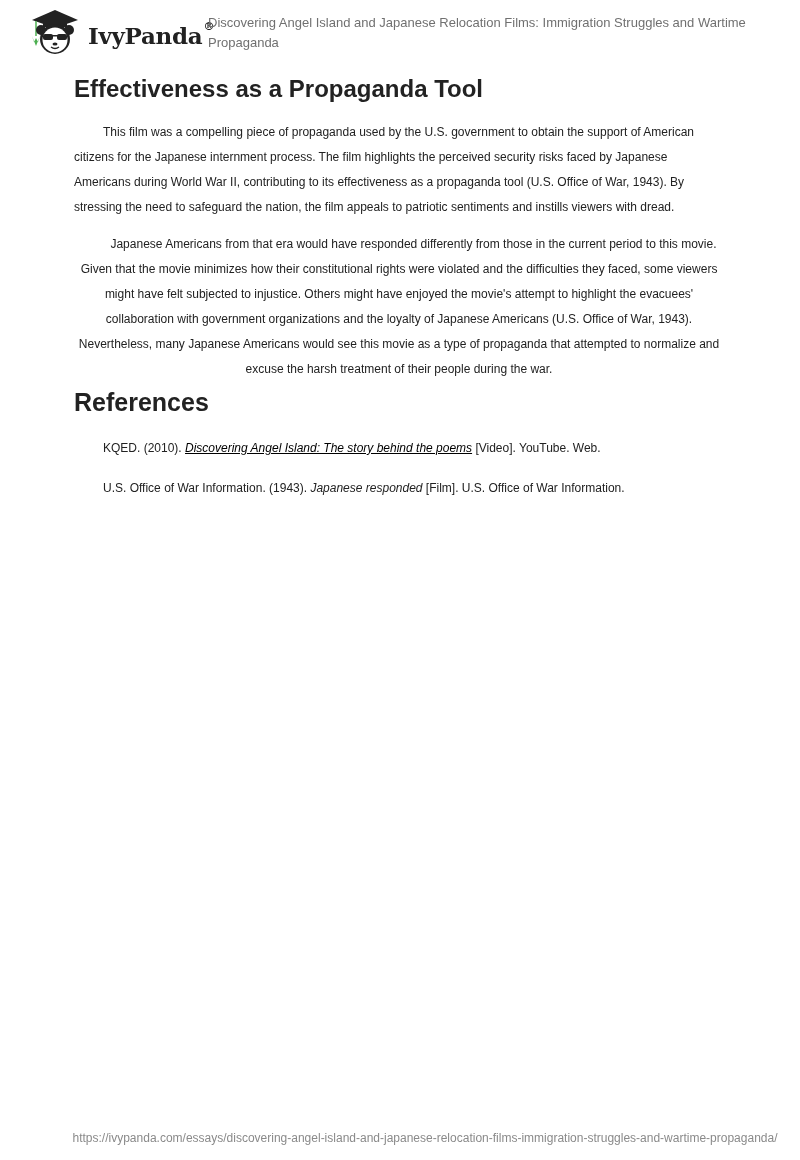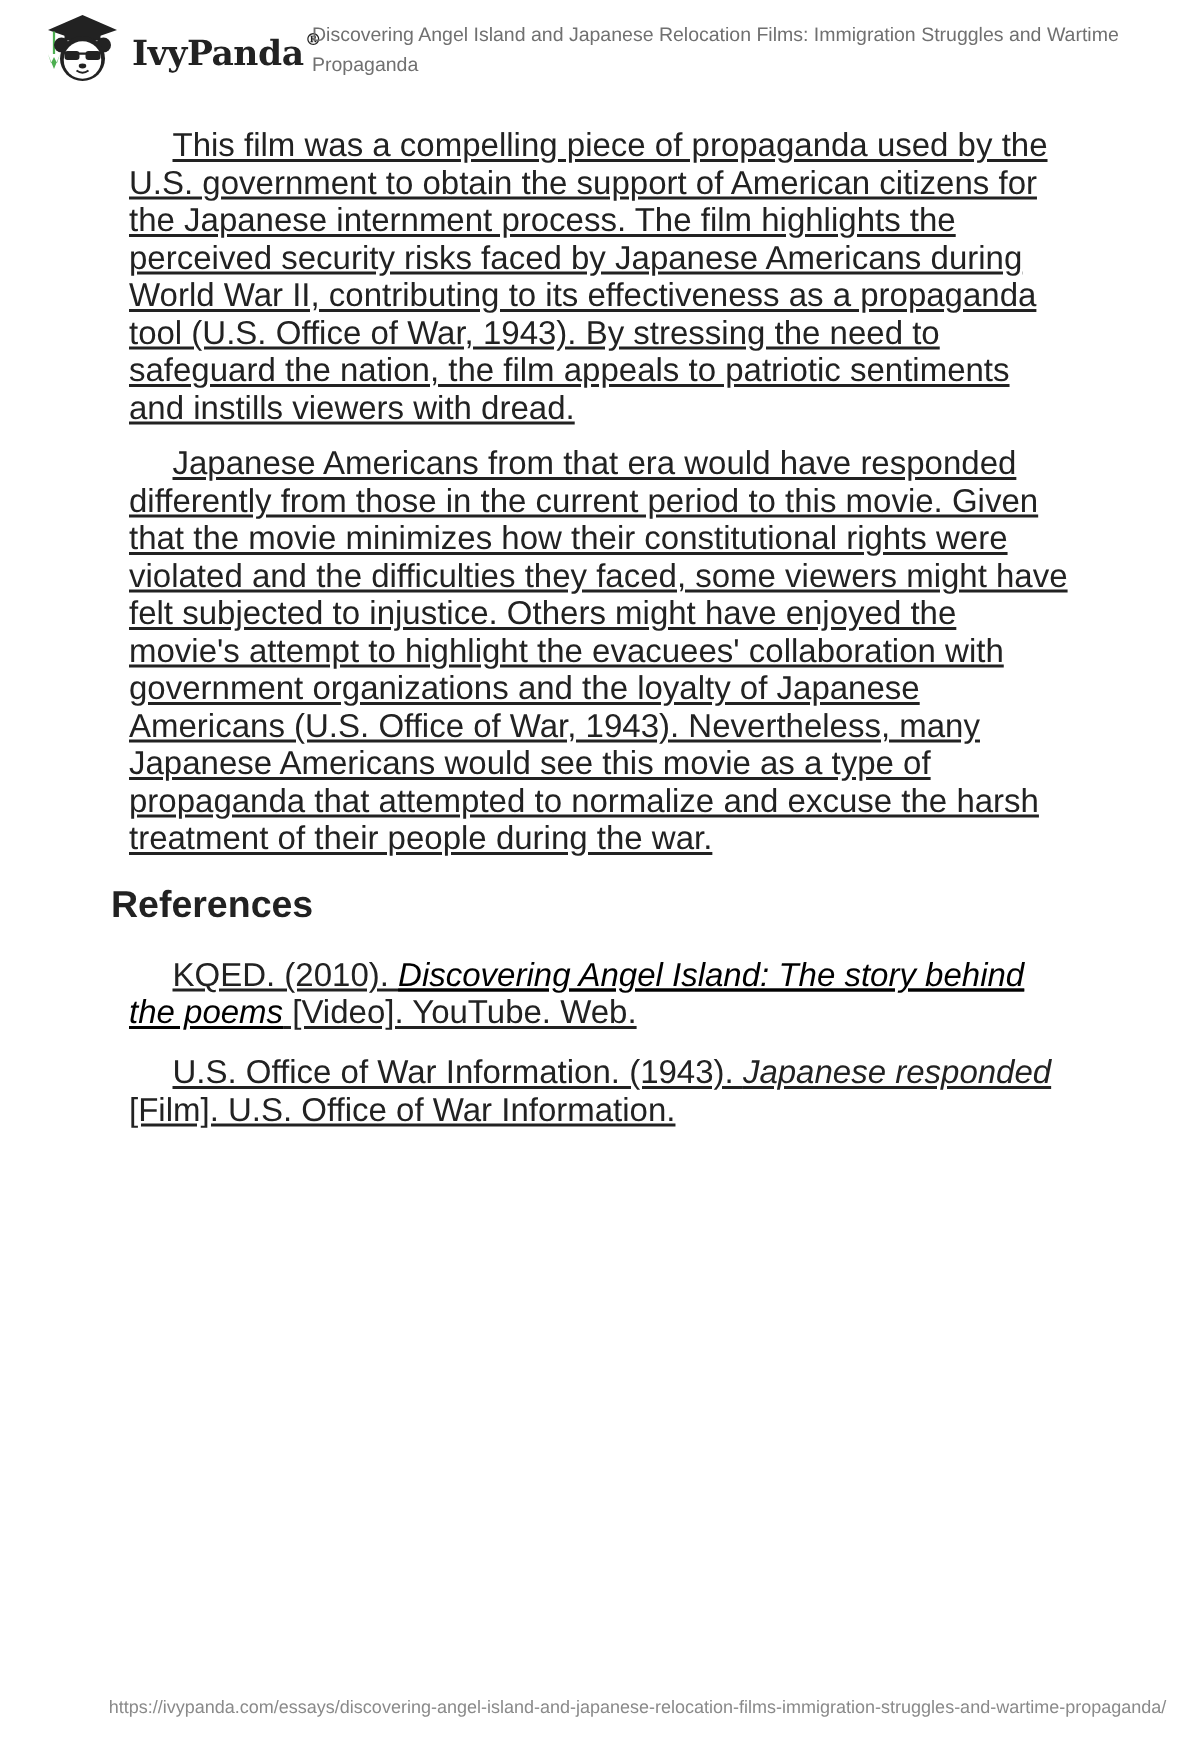--- a/index.html
+++ b/index.html
@@ -73,31 +73,30 @@
       margin: 0;
     }
     h1.ref-heading {
       font-size: 25px;
       font-weight: bold;
       color: #222222;
       line-height: 40px;
       margin: 0;
     }
     p {
-      font-size: 22px;
+      font-size: 12px;
       line-height: 25px;
-      margin: 12px;
+      margin: 0;
       text-indent: 29px;
       color: #222222;
-      text-decoration: underline;
     }
     .sec1-h { margin-top: 2px; }
     .sec1-p { margin-top: 14px; }
     .sec2-h { margin-top: 15px; }
-    .sec2-p { margin-top: 12px; }
+    .sec2-p { margin-top: 12px; text-align: center; }
     .ref-h { margin-top: 18px; }
     .ref1 { margin-top: 14px; }
     .ref2 { margin-top: 15px; }
     .ref-link {
       color: #000000;
       font-style: italic;
       text-decoration: underline;
     }
     .ref-italic { font-style: italic; }
     .footer-url {
@@ -136,20 +135,21 @@
 
       <ellipse cx="27" cy="36" rx="2.5" ry="1.6" fill="#222"></ellipse>
       <path d="M23,39 Q27,42 31,39" stroke="#222" stroke-width="1.3" fill="none"></path>
     </svg>
     <span class="logo-text"><span>IvyPanda</span><span class="logo-reg">®</span></span>
   </div>
   <div class="doc-title">Discovering Angel Island and Japanese Relocation Films: Immigration Struggles and Wartime Propaganda</div>
 </div>
 
 <div class="content">
+  <h2 class="sec1-h">Effectiveness as a Propaganda Tool</h2>
   <p class="sec1-p">This film was a compelling piece of propaganda used by the U.S. government to obtain the support of American citizens for the Japanese internment process. The film highlights the perceived security risks faced by Japanese Americans during World War II, contributing to its effectiveness as a propaganda tool (U.S. Office of War, 1943). By stressing the need to safeguard the nation, the film appeals to patriotic sentiments and instills viewers with dread.</p>
 
   <p class="sec2-p">Japanese Americans from that era would have responded differently from those in the current period to this movie. Given that the movie minimizes how their constitutional rights were violated and the difficulties they faced, some viewers might have felt subjected to injustice. Others might have enjoyed the movie's attempt to highlight the evacuees' collaboration with government organizations and the loyalty of Japanese Americans (U.S. Office of War, 1943). Nevertheless, many Japanese Americans would see this movie as a type of propaganda that attempted to normalize and excuse the harsh treatment of their people during the war.</p>
 
   <h1 class="ref-heading ref-h">References</h1>
 
   <p class="ref1"><span>KQED. (2010). </span><a class="ref-link">Discovering Angel Island: The story behind the poems</a><span> [Video]. YouTube. Web.</span></p>
 
   <p class="ref2"><span>U.S. Office of War Information. (1943). </span><span class="ref-italic">Japanese responded</span><span> [Film]. U.S. Office of War Information.</span></p>
 </div>

